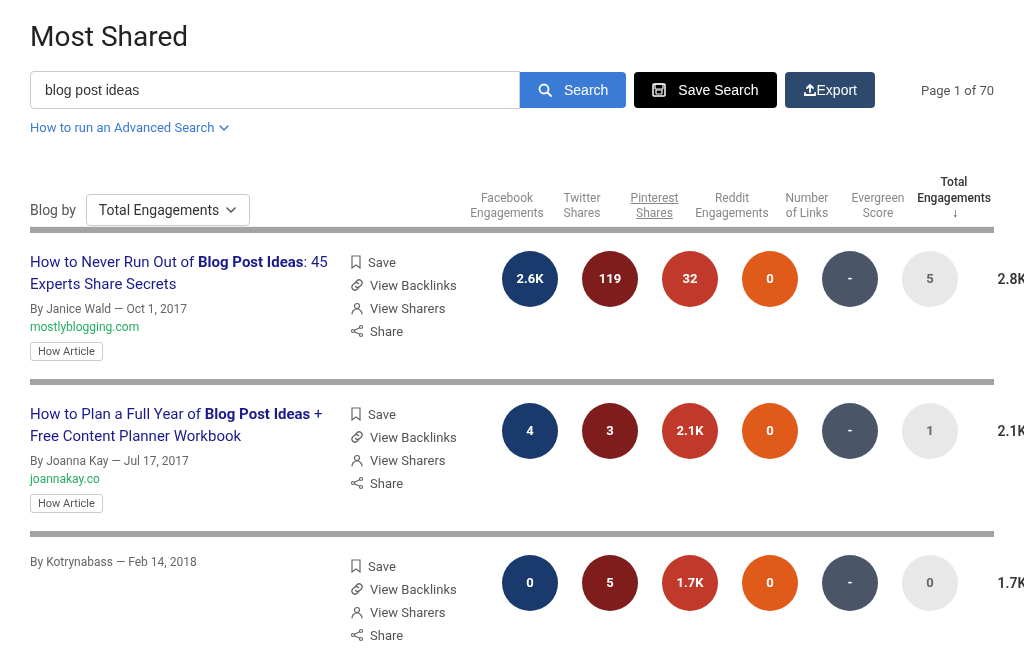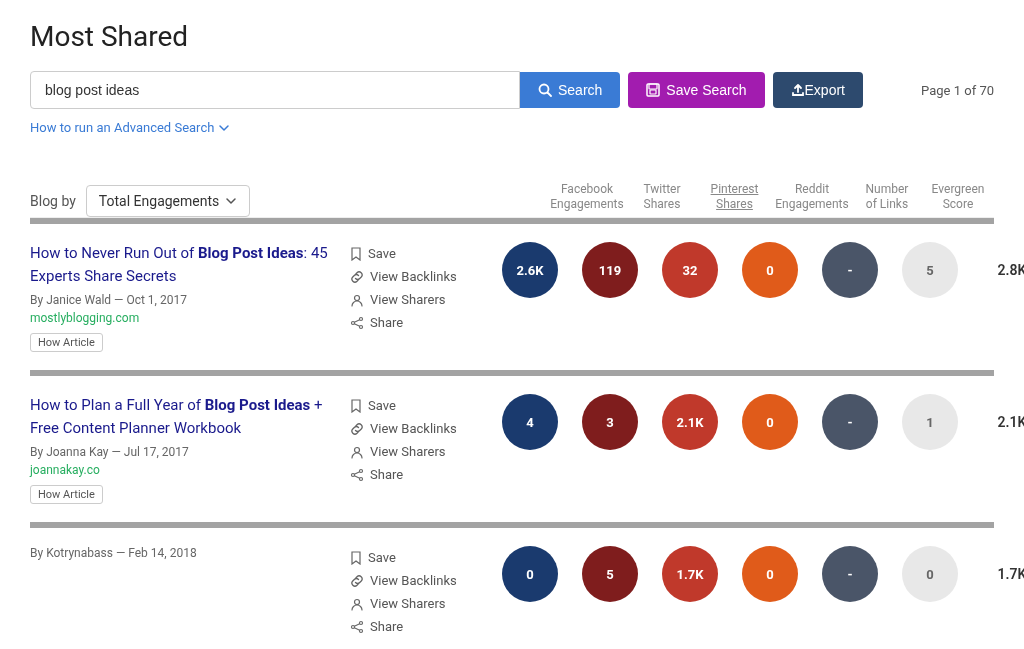--- a/index.html
+++ b/index.html
@@ -1,22 +1,22 @@
 <!DOCTYPE html>
 <html><head>
   <meta charset="utf-8">
   <style>
     * { box-sizing: border-box; margin: 0; padding: 0; }
     body { font-family: -apple-system, BlinkMacSystemFont, 'Segoe UI', Roboto, sans-serif; background: #fff; color: #333; font-size: 14px; }
     .page-wrapper { max-width: 1024px; margin: 0 auto; padding: 20px 30px; }
     .page-title { font-size: 28px; font-weight: 400; color: #222; margin-bottom: 18px; }
     .search-bar { display: flex; align-items: center; gap: 0; margin-bottom: 10px; }
     .search-input { flex: 1; max-width: 490px; padding: 10px 14px; border: 1px solid #ccc; border-radius: 4px 0 0 4px; font-size: 14px; color: #333; outline: none; }
-    .btn-search { display: flex; align-items: center; gap: 6px; padding: 10px 18px; background: #3a7bd5; border: none; color: #fff; font-size: 14px; cursor: pointer; border-radius: 0 4px 4px 0; }
-    .btn-save-search { display: flex; align-items: center; gap: 6px; padding: 10px 18px; background: #a21caf; border: none; color: #fff; font-size: 14px; cursor: pointer; margin-left: 8px; border-radius: 4px; text-align: right; }
+    .btn-search { display: flex; align-items: center; gap: 12px; padding: 10px 18px; background: #3a7bd5; border: none; color: #fff; font-size: 14px; cursor: pointer; border-radius: 0 4px 4px 0; }
+    .btn-save-search { display: flex; align-items: center; gap: 12px; padding: 10px 18px; background: #000000; border: none; color: #fff; font-size: 14px; cursor: pointer; margin-left: 8px; border-radius: 4px; text-align: right; }
     .btn-export { display: flex; align-items: center; padding: 10px 18px; background: #2d4a6e; border: none; color: #fff; font-size: 14px; cursor: pointer; margin-left: 8px; border-radius: 4px; }
     .advanced-search-link { color: #3a7bd5; font-size: 13px; cursor: pointer; display: inline-flex; align-items: center; gap: 4px; margin-bottom: 12px; }
     .page-info { margin-left: auto; color: #555; font-size: 13px; align-self: center; }
     .sort-row { display: flex; align-items: center; gap: 10px; margin-bottom: 0; padding: 10px 0 0 0; }
     .sort-label { font-size: 14px; color: #555; }
     .sort-dropdown { display: flex; align-items: center; gap: 6px; padding: 7px 12px; border: 1px solid #ccc; border-radius: 4px; background: #fff; font-size: 14px; color: #333; cursor: pointer; }
     .columns-header { display: flex; align-items: flex-end; margin-left: auto; gap: 0; }
     .col-header { text-align: center; font-size: 12px; color: #888; width: 80px; line-height: 1.3; padding-bottom: 4px; }
     .col-header.active { color: #333; font-weight: 500; }
     .col-header .sort-arrow { display: inline-block; margin-left: 2px; }
@@ -98,20 +98,22 @@
       <div class="col-header" style="white-space: pre-line; width:70px;">Twitter
 Shares</div>
       <div class="col-header" style="white-space: pre-line; width:75px;text-decoration:underline;">Pinterest
 Shares</div>
       <div class="col-header" style="white-space: pre-line; width:80px;">Reddit
 Engagements</div>
       <div class="col-header" style="white-space: pre-line; width:70px;">Number
 of Links</div>
       <div class="col-header" style="white-space: pre-line; width:72px;">Evergreen
 Score</div>
+      <div class="col-header active" style="white-space: pre-line; width:80px;">Total
+Engagements <span class="sort-arrow">↓</span></div>
     </div>
   </div>
 
   <div class="results-list">
 
     <div class="result-item">
       <div class="result-content">
         <a class="result-title">
           <span>How to Never Run Out of </span><strong>Blog Post Ideas</strong><span>: 45 Experts Share Secrets</span>
         </a>

